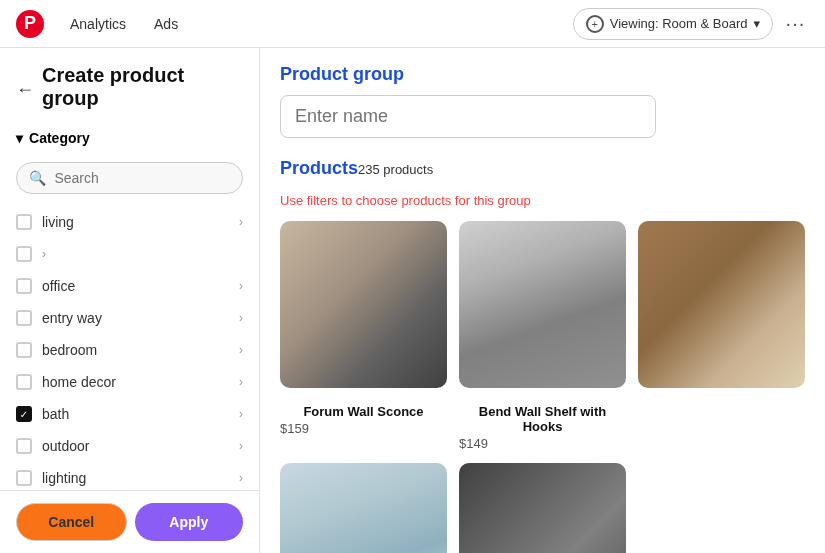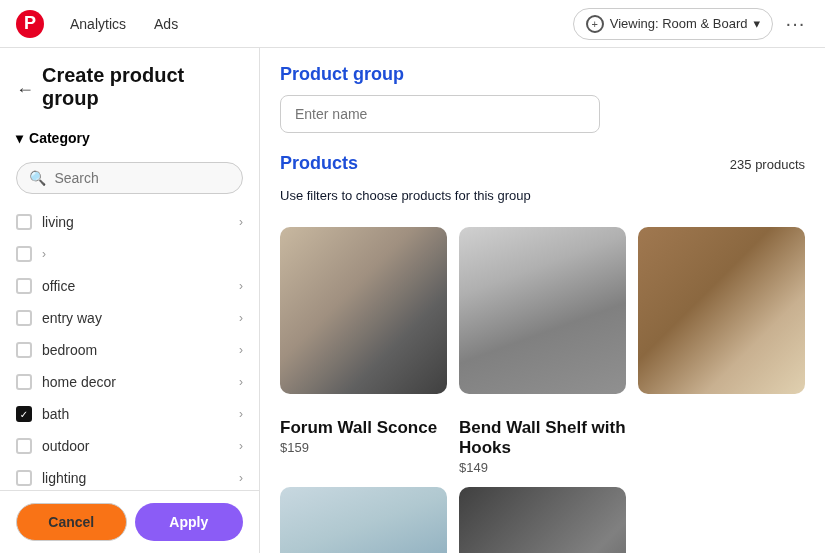--- a/index.html
+++ b/index.html
@@ -71,37 +71,37 @@
       flex: 1; padding: 10px; border: none; border-radius: 20px; background: #8b5cf6;
       font-size: 14px; font-weight: 600; cursor: pointer; color: #fff;
     }
 
     
     .right-panel { flex: 1; overflow-y: auto; padding: 16px 20px; }
 
     .product-group-section { margin-bottom: 20px; }
     .section-title { font-size: 18px; font-weight: 700; margin-bottom: 10px; color: #1d4ed8; }
     .name-input {
-      width: 320px; padding: 10px 14px; border: 1px solid #ccc; border-radius: 8px;
-      font-size: 14px; color: #333; outline: none;
+      width: 376px; padding: 10px 14px; border: 1px solid #ccc; border-radius: 8px;
+      font-size: 18px; color: #333; outline: none;
     }
 
     .products-section {}
-    .products-header { display: flex; align-items: baseline; justify-content: space-between; margin-bottom: 4px; }
-    .products-subtitle { font-size: 13px; color: #0f172a; margin-bottom: 24px; }
+    .products-header { display: flex; align-items: baseline; margin-bottom: 4px; }
+    .products-subtitle { font-size: 13px; color: #ef4444; margin-bottom: 13px; }
     .product-count { font-size: 13px; color: #333; }
 
     .products-grid { display: grid; grid-template-columns: repeat(3, 1fr); gap: 12px; }
     .product-card { cursor: pointer; }
     .product-img {
       width: 100%; aspect-ratio: 1; border-radius: 10px; overflow: hidden; background: #f0f0f0;
       display: flex; align-items: center; justify-content: center;
     }
     .product-img svg, .product-img div { width: 100%; height: 100%; }
-    .product-name { font-size: 17px; font-weight: 600; color: #111; margin-top: 24px; }
+    .product-name { font-size: 13px; font-weight: 600; color: #111; margin-top: 16px; text-align: center; }
     .product-price { font-size: 13px; color: #555; margin-top: 2px; }
 
     
     .img-placeholder { width: 100%; height: 100%; display: block; }
     .img-wall-sconce { background: linear-gradient(135deg, #c8b8a0 0%, #a09080 40%, #606060 70%, #404040 100%); }
     .img-shelf { background: linear-gradient(160deg, #d0d0d0 0%, #b0b0b0 30%, #808080 60%, #909090 100%); }
     .img-baskets { background: linear-gradient(135deg, #d4c4a0 0%, #c0b090 40%, #a09070 70%, #c8c0b0 100%); }
     .img-drawer { background: linear-gradient(135deg, #a07850 0%, #8b6840 40%, #c8b090 70%, #e0d0b0 100%); }
     .img-bath2 { background: linear-gradient(160deg, #c8d8e0 0%, #b0c8d0 30%, #90b0c0 60%, #d0e0e8 100%); }
     .img-towel { background: linear-gradient(135deg, #404040 0%, #606060 30%, #808080 60%, #505050 100%); }

